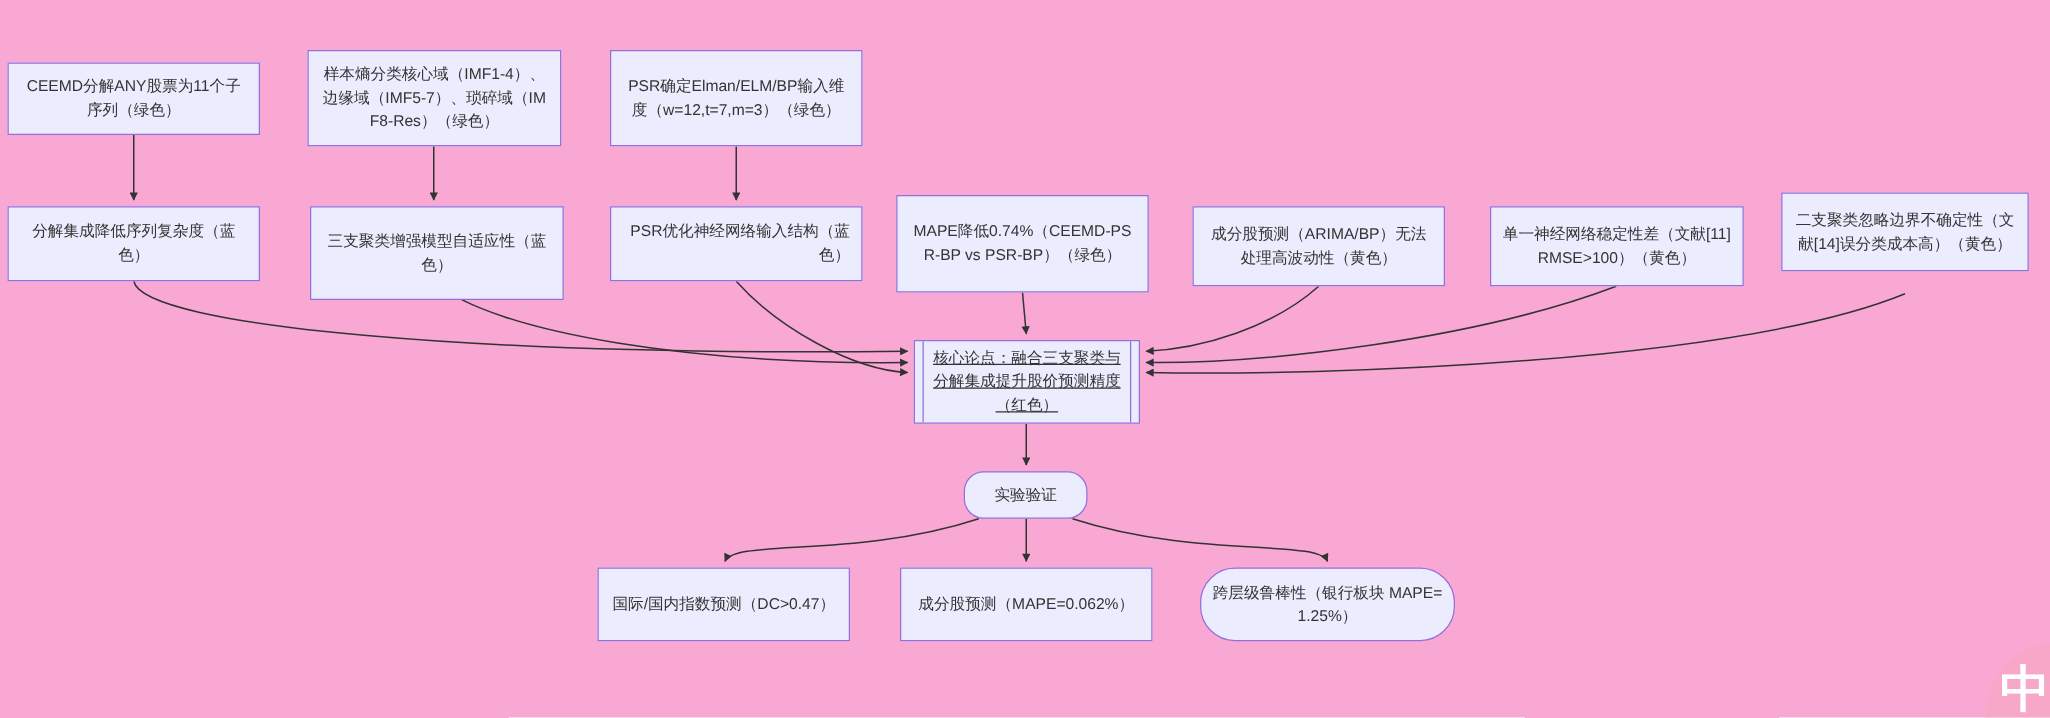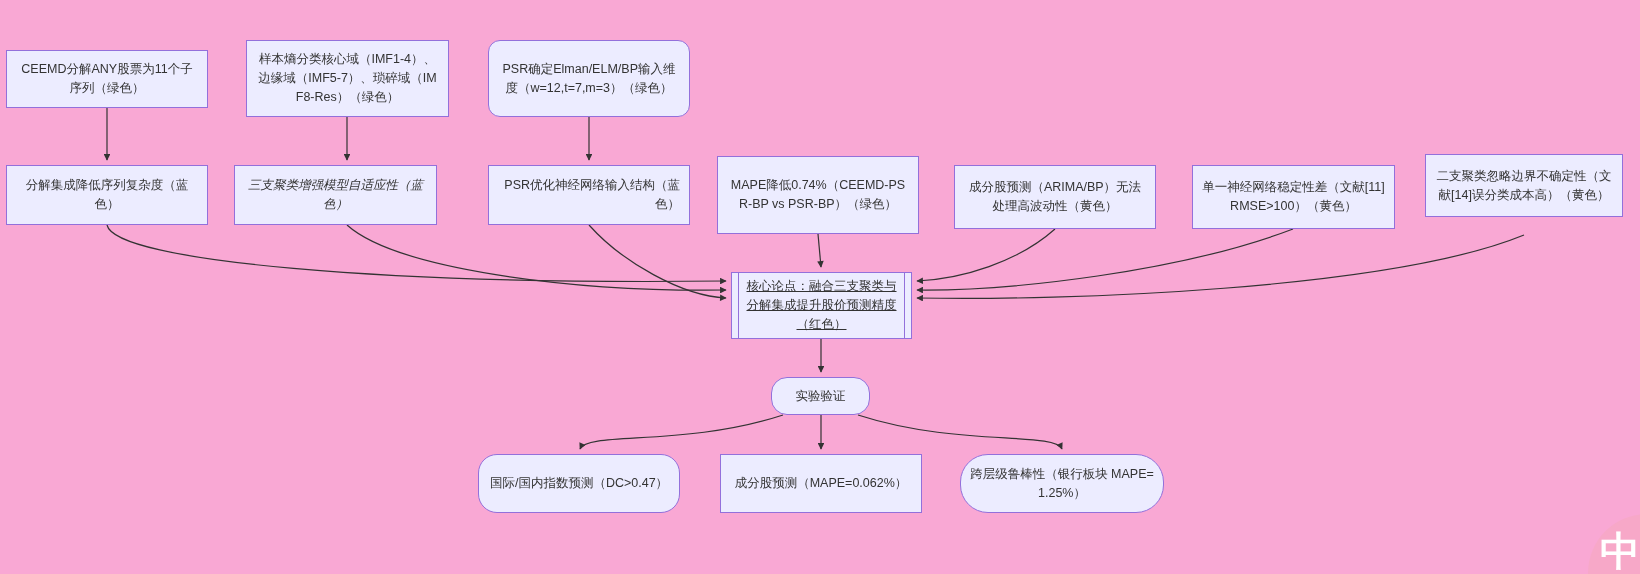--- a/index.html
+++ b/index.html
@@ -81,27 +81,27 @@
       <path d="M 858 415 C 957 447 1054 431 1062 449" class="edge" marker-end="url(#arrow)"></path>
     </svg>
 
   <div id="nodes">
       <div class="node" style="left: 6px; top: 50px; width: 202px; height: 58px;">
         <span>CEEMD分解ANY股票为11个子序列（绿色）</span>
       </div>
       <div class="node" style="left: 246px; top: 40px; width: 203px; height: 77px;">
         <span>样本熵分类核心域（IMF1-4）、边缘域（IMF5-7）、琐碎域（IMF8-Res）（绿色）</span>
       </div>
-      <div class="node" style="left: 488px; top: 40px; width: 202px; height: 77px; border-radius: 12px;">
+      <div class="node" style="left: 488px; top: 40px; width: 202px; height: 77px;">
         <span>PSR确定Elman/ELM/BP输入维度（w=12,t=7,m=3）（绿色）</span>
       </div>
       <div class="node" style="left: 6px; top: 165px; width: 202px; height: 60px;">
         <span>分解集成降低序列复杂度（蓝色）</span>
       </div>
-      <div class="node" style="left: 234px; top: 165px; width: 203px; height: 60px; font-style: italic;">
+      <div class="node" style="left: 248px; top: 165px; width: 203px; height: 75px;">
         <span>三支聚类增强模型自适应性（蓝色）</span>
       </div>
       <div class="node" style="left: 488px; top: 165px; width: 202px; height: 60px; text-align: right;">
         <span>PSR优化神经网络输入结构（蓝色）</span>
       </div>
       <div class="node" style="left: 717px; top: 156px; width: 202px; height: 78px;">
         <span>MAPE降低0.74%（CEEMD-PSR-BP vs PSR-BP）（绿色）</span>
       </div>
       <div class="node" style="left: 954px; top: 165px; width: 202px; height: 64px;">
         <span>成分股预测（ARIMA/BP）无法处理高波动性（黄色）</span>
@@ -111,21 +111,21 @@
       </div>
       <div class="node" style="left: 1425px; top: 154px; width: 198px; height: 63px;">
         <span>二支聚类忽略边界不确定性（文献[14]误分类成本高）（黄色）</span>
       </div>
       <div class="node subroutine" style="left: 731px; top: 272px; width: 181px; height: 67px; text-decoration: underline;">
         <span>核心论点：融合三支聚类与分解集成提升股价预测精度（红色）</span>
       </div>
       <div class="node" style="left: 771px; top: 377px; width: 99px; height: 38px; border-radius: 16px;">
         <span>实验验证</span>
       </div>
-      <div class="node" style="left: 478px; top: 454px; width: 202px; height: 59px; border-radius: 19px;">
+      <div class="node" style="left: 478px; top: 454px; width: 202px; height: 59px;">
         <span>国际/国内指数预测（DC&gt;0.47）</span>
       </div>
       <div class="node" style="left: 720px; top: 454px; width: 202px; height: 59px; align-items: center;">
         <span>成分股预测（MAPE=0.062%）</span>
       </div>
       <div class="node" style="left: 960px; top: 454px; width: 204px; height: 59px; border-radius: 28px;">
         <span>跨层级鲁棒性（银行板块 MAPE=1.25%）</span>
       </div>
     </div>
 

